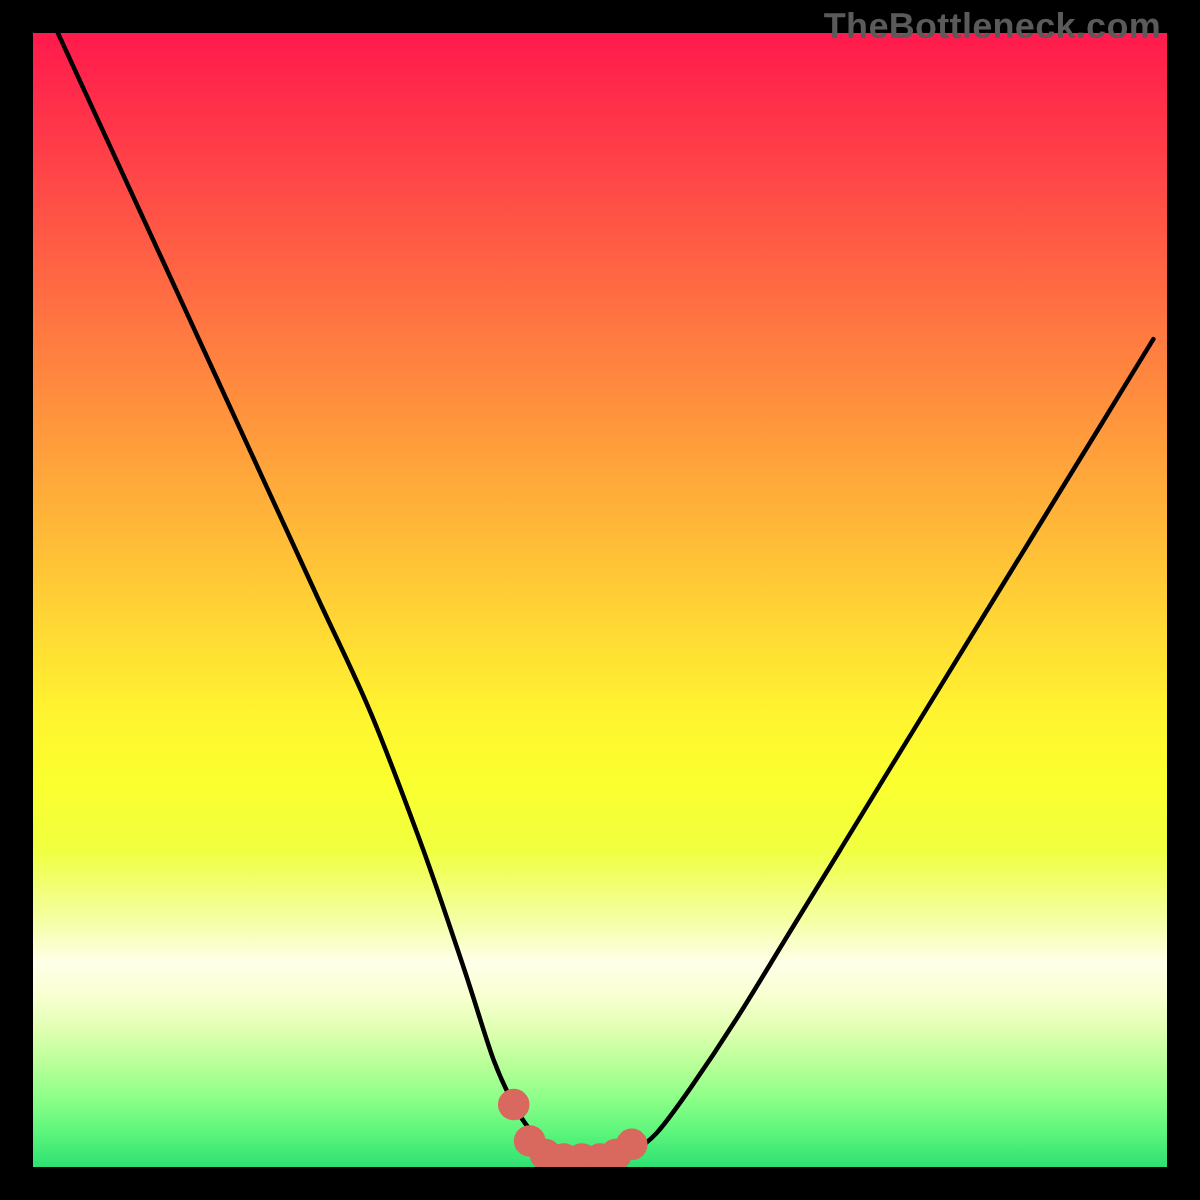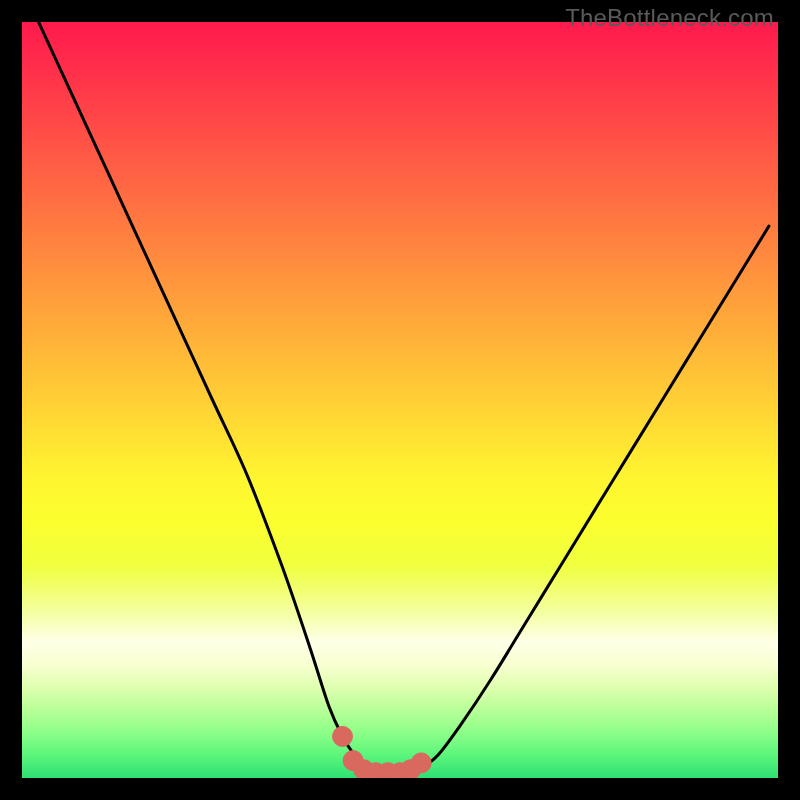--- a/index.html
+++ b/index.html
@@ -54,21 +54,21 @@
       #8cff88 94%,
       #5cf57c 97%,
       #2ee072 100%);
   }
   .watermark {
     position: absolute;
     top: 4px;
     right: 26px;
     font-family: Arial, Helvetica, sans-serif;
     font-size: 24px;
-    font-weight: 400;
+    font-weight: 700;
     color: #5a5a5a;
     letter-spacing: 0.2px;
     user-select: none;
   }
   svg.curve {
     position: absolute;
     left: 0;
     top: 0;
     width: 756px;
     height: 756px;

